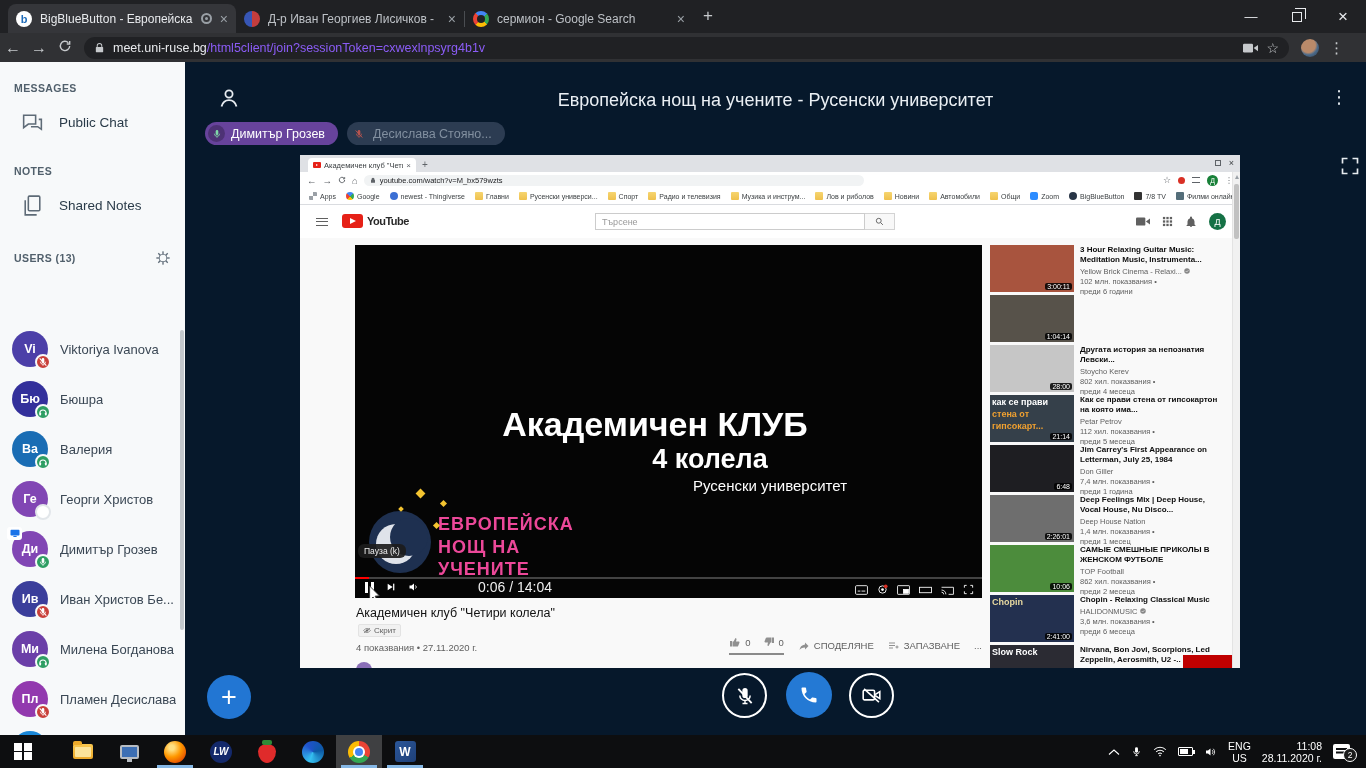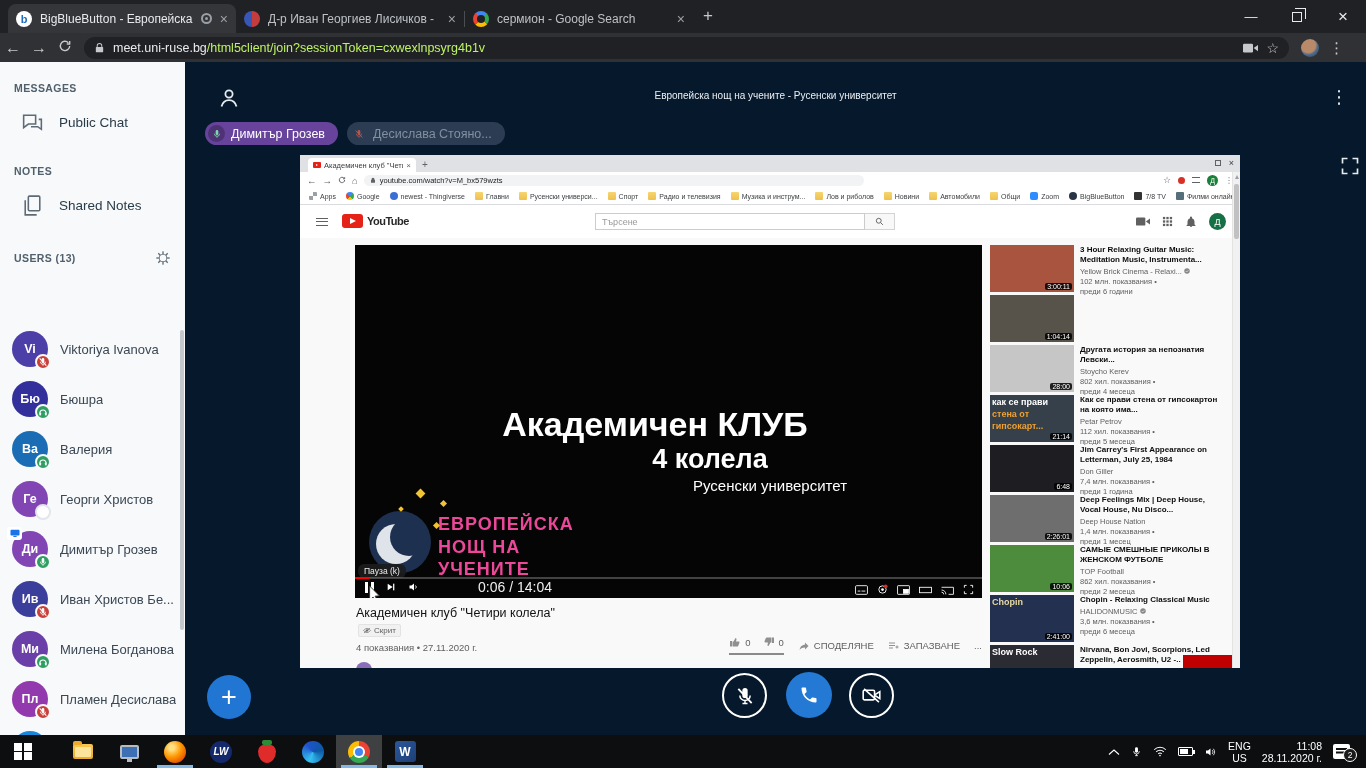--- a/index.html
+++ b/index.html
@@ -24,21 +24,21 @@
   .newtab{color:#C6C9CC;font-size:17px;margin:0 0 7px 10px;}
   .win-controls{position:absolute;right:0;top:0;height:33px;display:flex;}
   .win-btn{width:46px;height:33px;display:flex;align-items:center;justify-content:center;color:#E8EAED;font-size:13px;}
   .restore-glyph{width:10px;height:10px;border:1.4px solid #E8EAED;position:relative;}
   .restore-glyph::before{content:"";position:absolute;left:2px;bottom:2px;width:10px;height:10px;border-top:1.4px solid #E8EAED;border-right:1.4px solid #E8EAED;}
   .toolbar{position:absolute;left:0;top:33px;width:1366px;height:29px;background:#303134;display:flex;align-items:center;}
   .nav-ico{color:#C6C9CC;font-size:16px;width:26px;text-align:center;flex:none;}
   .omnibox{margin-left:6px;width:1205px;height:22px;background:#202124;border-radius:11px;display:flex;align-items:center;padding:0 10px;gap:8px;}
   .omni-url{flex:1;font-size:12.5px;color:#DADCE0;white-space:nowrap;overflow:hidden;}
   .omni-url b{color:#E8EAED;font-weight:normal;}
-  .omni-url span{color:#bef264;}
+  .omni-url span{color:#8b5cf6;}
   .tb-avatar{width:18px;height:18px;border-radius:50%;background:radial-gradient(circle at 40% 35%,#B98A6A 0 45%,#4B6A8A 60%,#2E3B4C);margin-left:12px;flex:none;}
   .tb-dots{color:#C6C9CC;font-size:15px;margin:0 14px 0 10px;}
 
   
   .bbb{position:absolute;left:0;top:62px;width:1366px;height:673px;background:#06182B;}
   .sidebar{position:absolute;left:0;top:0;width:185px;height:673px;background:#F7F9FA;}
   .sec-h{font-size:10.5px;font-weight:bold;color:#51606C;letter-spacing:.4px;margin:20px 0 6px 14px;}
   .side-item{display:flex;align-items:center;gap:14px;padding:10px 0 10px 20px;font-size:13.5px;color:#2A3B49;}
   .side-item svg{flex:none;}
   .users-h{display:flex;align-items:center;justify-content:space-between;margin:22px 14px 8px 14px;}
@@ -49,21 +49,21 @@
   .u-badge{position:absolute;right:-3px;bottom:-3px;width:16px;height:16px;border-radius:50%;border:2px solid #F7F9FA;display:flex;align-items:center;justify-content:center;}
   .u-badge svg{width:10px;height:10px;}
   .b-muted{background:#C9403A;}
   .b-listen,.b-mic{background:#2E9E63;}
   .b-none{background:#FFFFFF;border:2px solid #E2E6EA;}
   .u-share-chip{position:absolute;left:-5px;top:-4px;width:15px;height:13px;background:#fff;border-radius:3px;display:flex;align-items:center;justify-content:center;}
   .u-name{font-size:13px;color:#3A4754;white-space:nowrap;overflow:hidden;text-overflow:ellipsis;}
   .side-scroll{position:absolute;right:1px;top:268px;width:4px;height:300px;background:#C3C8CD;border-radius:2px;}
 
   .bbb-header-icon{position:absolute;left:217px;top:24px;}
-  .bbb-title{position:absolute;left:185px;right:0;top:28px;text-align:center;font-size:10px;color:#EAEFF4;}
+  .bbb-title{position:absolute;left:185px;right:0;top:28px;text-align:center;font-size:18px;color:#EAEFF4;}
   .bbb-dots{position:absolute;right:18px;top:24px;color:#E6EBF0;font-size:18px;}
   .talkers{position:absolute;left:205px;top:60px;display:flex;gap:9px;}
   .pill{height:23px;border-radius:12px;display:flex;align-items:center;gap:6px;padding:0 13px 0 3px;font-size:12.5px;}
   .pill.active{background:#67439C;color:#fff;}
   .pill.quiet{background:#2C3C52;color:#8290A0;}
   .pill-ico{width:17px;height:17px;border-radius:50%;display:flex;align-items:center;justify-content:center;}
   .pill.active .pill-ico{background:rgba(0,0,0,.25);}
   .pill-ico svg{width:10px;height:10px;}
 
   .share-window{position:absolute;left:300px;top:93px;width:940px;height:513px;background:#fff;overflow:hidden;}
@@ -129,21 +129,21 @@
   .slide{position:absolute;left:80px;top:160px;width:440px;color:#fff;}
   .slide-h1{font-size:34px;font-weight:bold;text-align:center;}
   .slide-h2{font-size:27px;font-weight:bold;text-align:center;margin-left:110px;width:330px;}
   .slide-cap{font-size:15px;text-align:right;padding-right:28px;margin-top:2px;}
   .en-logo{position:absolute;left:14px;top:266px;display:flex;gap:7px;align-items:flex-start;}
   .moon{width:62px;height:62px;border-radius:50%;background:#1E3050;position:relative;overflow:hidden;flex:none;}
   .moon::before{content:"";position:absolute;width:40px;height:40px;border-radius:50%;background:#DFE3EA;left:7px;top:13px;}
   .moon::after{content:"";position:absolute;width:38px;height:38px;border-radius:50%;background:#1E3050;left:21px;top:7px;}
   .star{position:absolute;background:#F4C430;transform:rotate(45deg);}
   .en-logo-text{font-size:18px;font-weight:bold;color:#ec4899;letter-spacing:1px;line-height:1.25;padding-top:2px;}
-  .yt-tooltip{position:absolute;left:3px;top:299px;background:rgba(28,28,28,.92);color:#EEE;font-size:8.5px;padding:2px 6px;border-radius:6px;margin-top:20px;}
+  .yt-tooltip{position:absolute;left:3px;top:299px;background:rgba(28,28,28,.92);color:#EEE;font-size:8.5px;padding:2px 6px;border-radius:6px;}
   .yt-progress{position:absolute;left:0;bottom:19px;width:100%;height:2.5px;background:rgba(255,255,255,.25);}
   .yt-progress-fill{width:14px;height:100%;background:#F00;}
   .yt-ctrl-l{position:absolute;left:10px;bottom:3px;display:flex;align-items:center;gap:12px;}
   .pause-ico{display:flex;gap:3px;}
   .pause-ico i{width:3px;height:11px;background:#fff;display:block;}
   .yt-time{color:#EEE;font-size:14px;margin-left:46px;}
   .yt-ctrl-r{position:absolute;right:8px;bottom:3px;display:flex;align-items:center;gap:9px;}
   .cursor-ptr{position:absolute;left:13px;bottom:-4px;}
 
   

